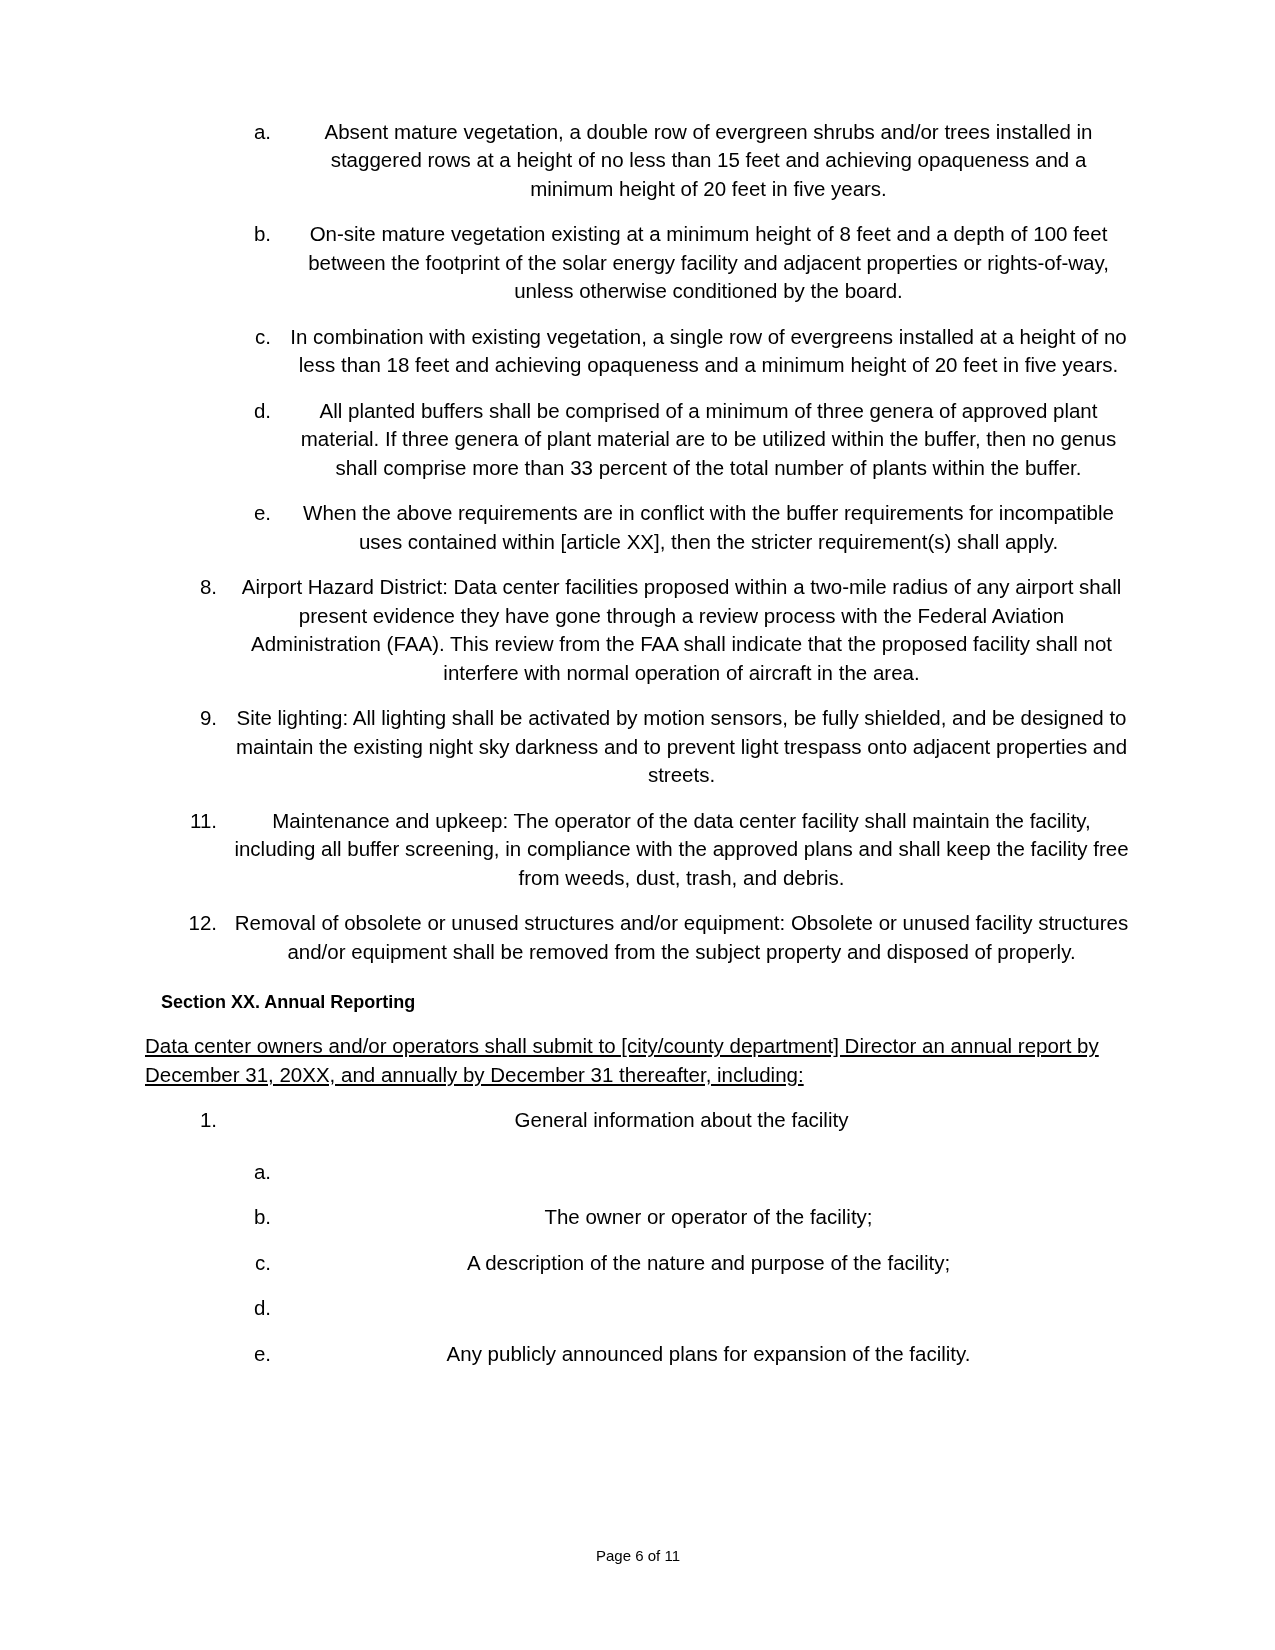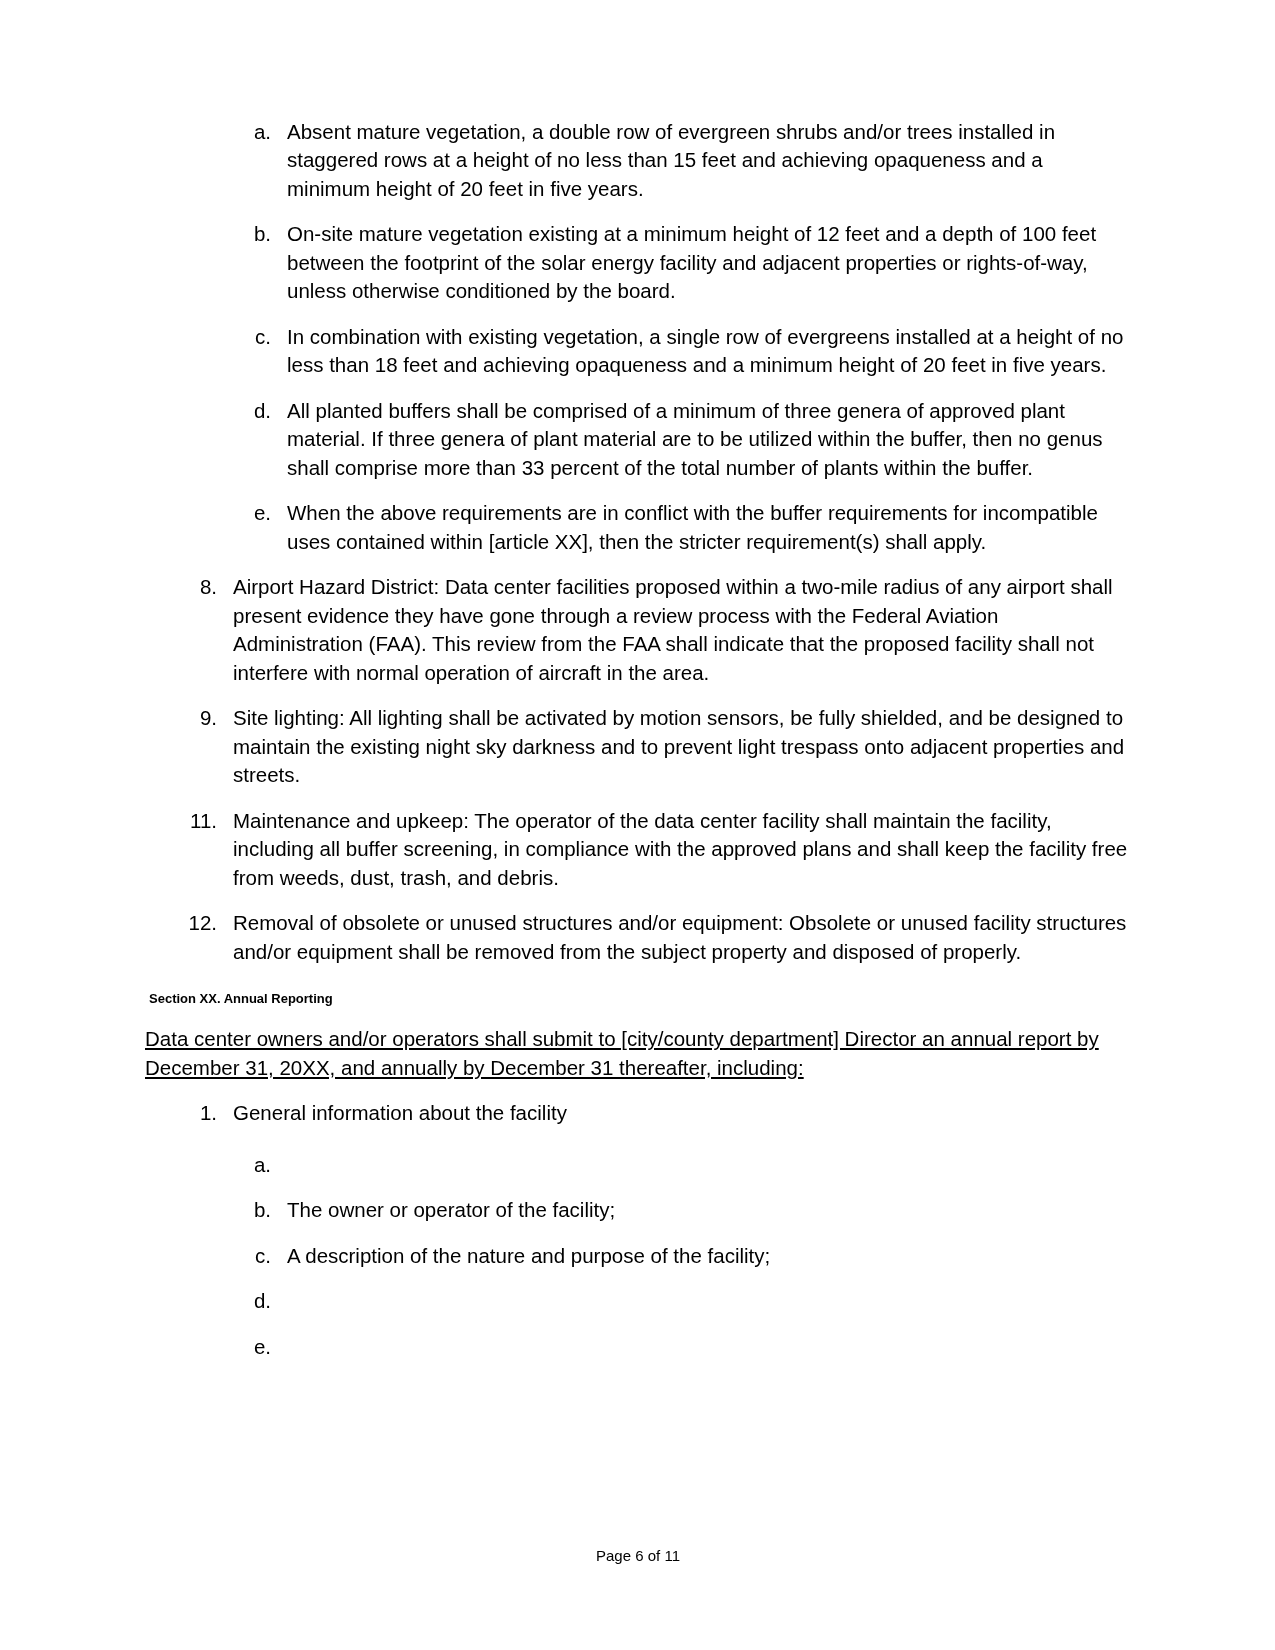--- a/index.html
+++ b/index.html
@@ -32,21 +32,21 @@
     align-items: flex-start;
     margin-bottom: 17px;
   }
   .li .marker {
     flex: 0 0 auto;
     text-align: right;
     white-space: nowrap;
   }
   .li .txt {
     flex: 1 1 auto;
-    text-align: left;
+    text-align: center;
   }
 
   
   .lvl1 {
     padding-left: 28px;
   }
   .lvl1 > .marker {
     width: 44px;
     margin-right: 16px;
   }
@@ -64,22 +64,22 @@
   .lvl2-deep {
     padding-left: 100px;
   }
   .lvl2-deep > .marker {
     width: 26px;
     margin-right: 16px;
   }
 
   .section-heading {
     font-weight: bold;
-    font-size: 13px;
-    margin: 24px 0 17px 4px;
+    font-size: 18px;
+    margin: 24px 0 17px 16px;
     line-height: 1.39;
   }
   .para {
     margin: 0 0 17px 0;
     line-height: 1.39;
     text-decoration: underline;
   }
   .spacer-sm { height: 6px; }
 
   .footer {
@@ -97,21 +97,21 @@
 
 <div class="page">
   <div class="doc-body">
 
     <div class="li lvl2">
       <span class="marker">a.</span>
       <span class="txt">Absent mature vegetation, a double row of evergreen shrubs and/or trees installed in staggered rows at a height of no less than 15 feet and achieving opaqueness and a minimum height of 20 feet in five years.</span>
     </div>
     <div class="li lvl2">
       <span class="marker">b.</span>
-      <span class="txt">On-site mature vegetation existing at a minimum height of 12 feet and a depth of 100 feet between the footprint of the solar energy facility and adjacent properties or rights-of-way, unless otherwise conditioned by the board.</span>
+      <span class="txt">On-site mature vegetation existing at a minimum height of 8 feet and a depth of 100 feet between the footprint of the solar energy facility and adjacent properties or rights-of-way, unless otherwise conditioned by the board.</span>
     </div>
     <div class="li lvl2">
       <span class="marker">c.</span>
       <span class="txt">In combination with existing vegetation, a single row of evergreens installed at a height of no less than 18 feet and achieving opaqueness and a minimum height of 20 feet in five years.</span>
     </div>
     <div class="li lvl2">
       <span class="marker">d.</span>
       <span class="txt">All planted buffers shall be comprised of a minimum of three genera of approved plant material. If three genera of plant material are to be utilized within the buffer, then no genus shall comprise more than 33 percent of the total number of plants within the buffer.</span>
     </div>
     <div class="li lvl2">
@@ -156,18 +156,19 @@
     </div>
     <div class="li lvl2-deep">
       <span class="marker">c.</span>
       <span class="txt">A description of the nature and purpose of the facility;</span>
     </div>
     <div class="li lvl2-deep">
       <span class="marker">d.</span>
     </div>
     <div class="li lvl2-deep">
       <span class="marker">e.</span>
+      <span class="txt">Any publicly announced plans for expansion of the facility.</span>
     </div>
 
   </div>
 
   <div class="footer">Page 6 of 11</div>
 </div>
 
 </body></html>

